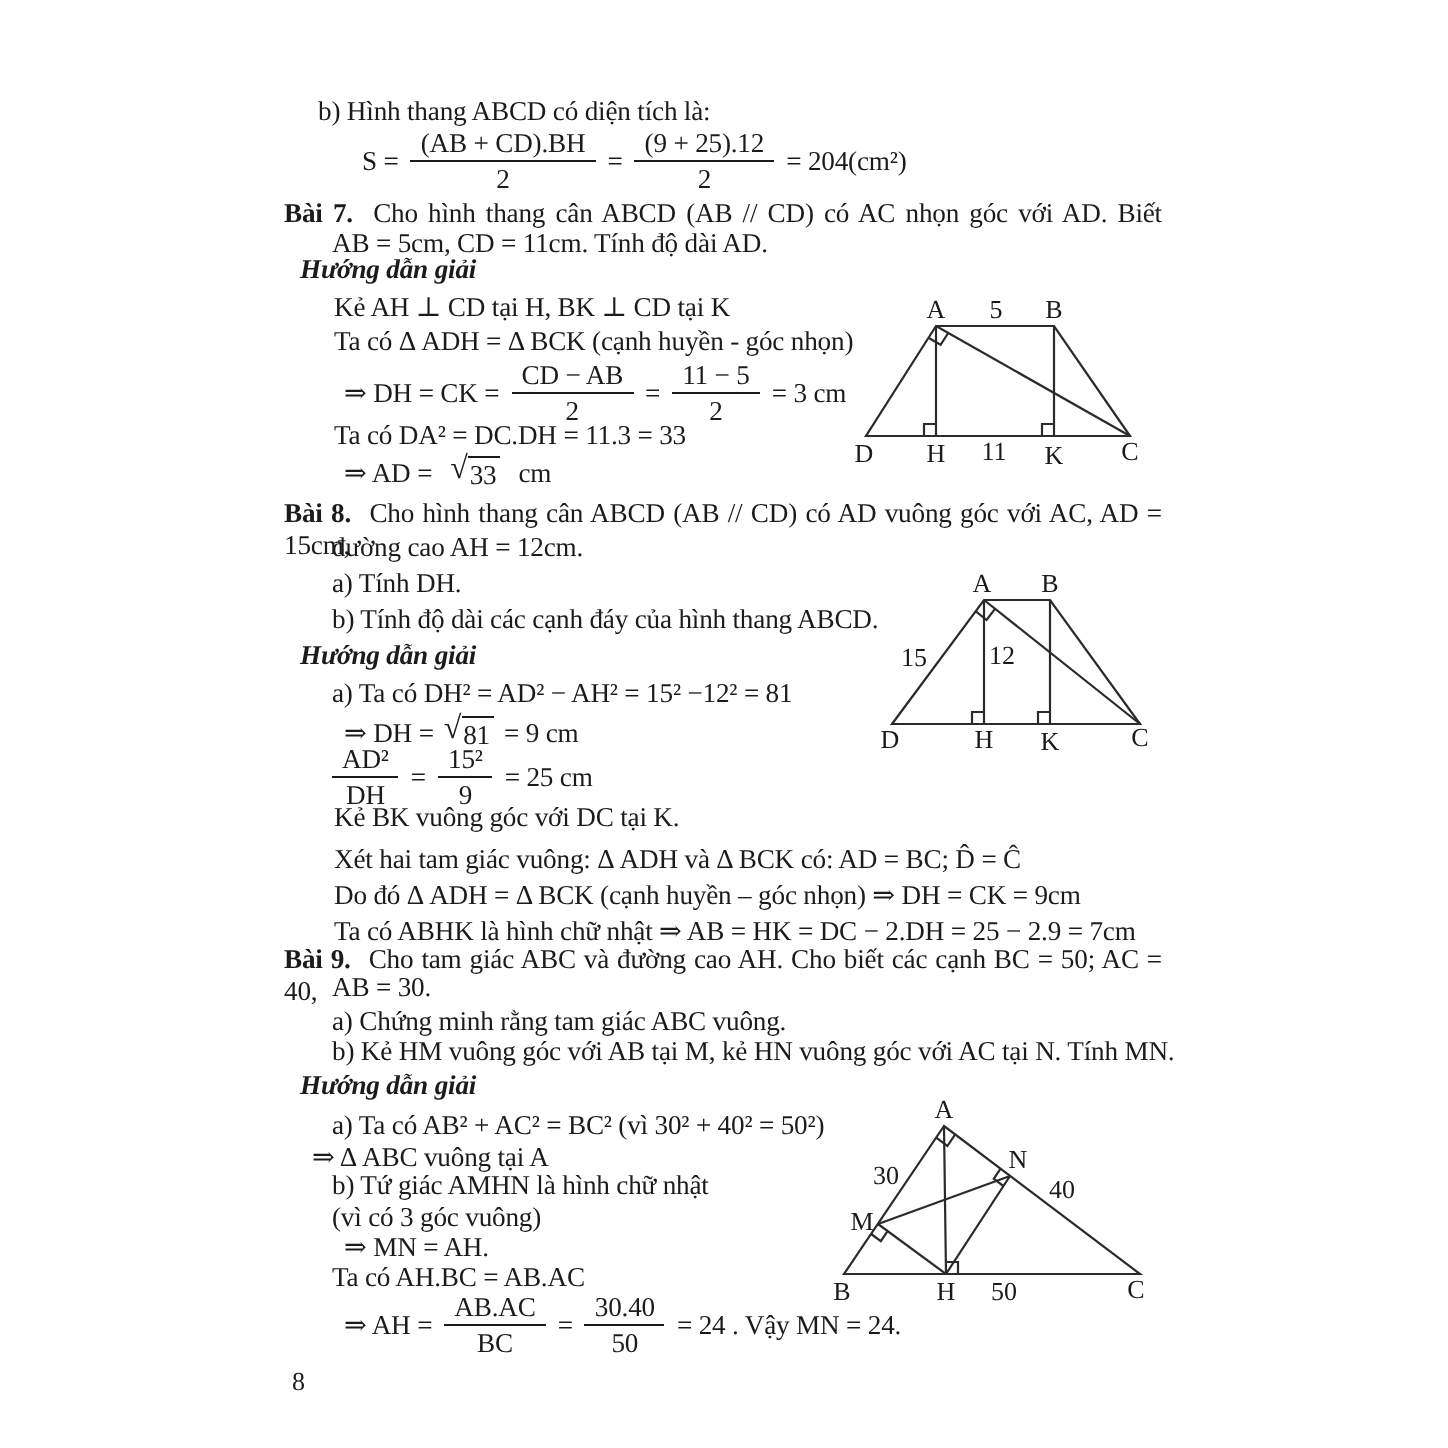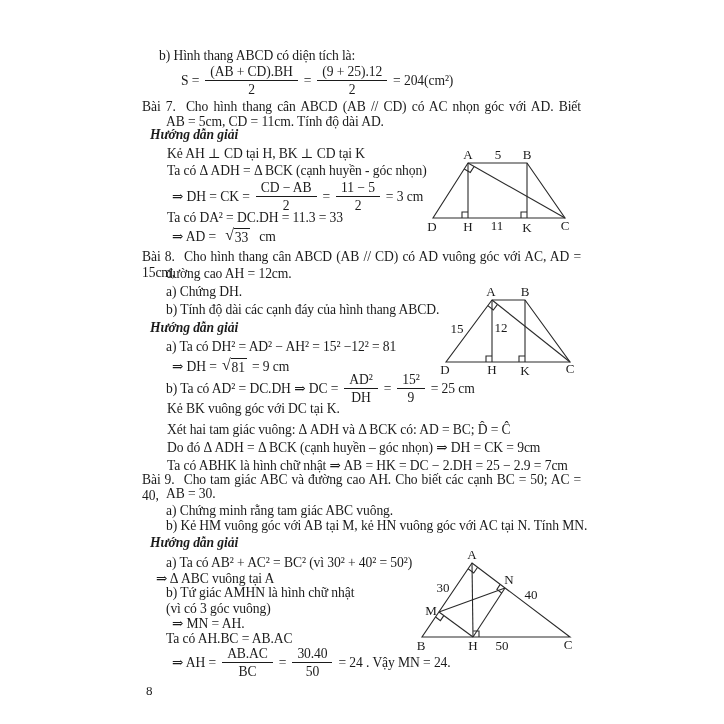--- a/index.html
+++ b/index.html
@@ -2,21 +2,21 @@
 <html><head>
 <meta charset="utf-8">
 <style>
   html,body{margin:0;padding:0;}
   body{
     width:724px;height:724px;background:#ffffff;position:relative;overflow:hidden;
     font-family:"Liberation Serif","DejaVu Serif",serif;color:#1b1b1b;
   }
   .line{position:absolute;white-space:nowrap;font-size:13.6px;line-height:16px;letter-spacing:-0.1px;}
   .wide{white-space:normal;width:439px;text-align:justify;text-align-last:justify;}
-  .bold{font-weight:normal;}
+  .bold{font-weight:bold;}
   .hdg{font-weight:bold;font-style:italic;width:430px;}
   .frow{display:flex;align-items:center;gap:6px;}
   .frac{display:inline-flex;flex-direction:column;align-items:center;line-height:15px;}
   .frac .num{border-bottom:1.1px solid #1b1b1b;padding:0 5px 1px 5px;text-align:center;}
   .frac .den{padding-top:1px;}
   .sqrt{display:inline-flex;align-items:flex-start;}
   .rsym{font-size:16px;line-height:15px;}
   .rad{border-top:1.1px solid #1b1b1b;padding:1px 2px 0 1px;margin-top:1px;}
   .stmt{margin-left:5px;}
   svg{position:absolute;overflow:visible;}
@@ -91,37 +91,36 @@
     <text x="8" y="85">D</text>
     <text x="44" y="85">H</text>
     <text x="73" y="84">11</text>
     <text x="103" y="86">K</text>
     <text x="141" y="84">C</text>
   </g>
 </svg>
 
 <div class="line wide" style="left:142px;top:249px"><b class="bold">Bài 8.</b> <span class="stmt">Cho hình thang cân ABCD (AB // CD) có AD vuông góc với AC, AD = 15cm,</span></div>
 <div class="line" style="left:166px;top:266px">đường cao AH = 12cm.</div>
-<div class="line" style="left:166px;top:284px">a) Chứng DH.</div>
+<div class="line" style="left:166px;top:284px">a) Tính DH.</div>
 <div class="line" style="left:166px;top:302px">b) Tính độ dài các cạnh đáy của hình thang ABCD.</div>
 <div class="line hdg" style="left:150px;top:320px">Hướng dẫn giải</div>
 
 <div class="line" style="left:166px;top:339px">a) Ta có DH² = AD² − AH² = 15² −12² = 81</div>
 
 <div class="line frow" style="left:172px;top:357px;gap:5px">
   <span>⇒ DH =</span>
   <span class="sqrt">
     <span class="rsym">√</span>
     <span class="rad">81</span>
   </span>
   <span>= 9 cm</span>
 </div>
 
 <div class="line frow" style="left:166px;top:372px">
-  <span>b) Ta có AD² = DC.DH ⇒ DC =</span>
   <span class="frac">
     <span class="num">AD²</span>
     <span class="den">DH</span>
   </span>
   <span>=</span>
   <span class="frac">
     <span class="num">15²</span>
     <span class="den">9</span>
   </span>
   <span>= 25 cm</span>

